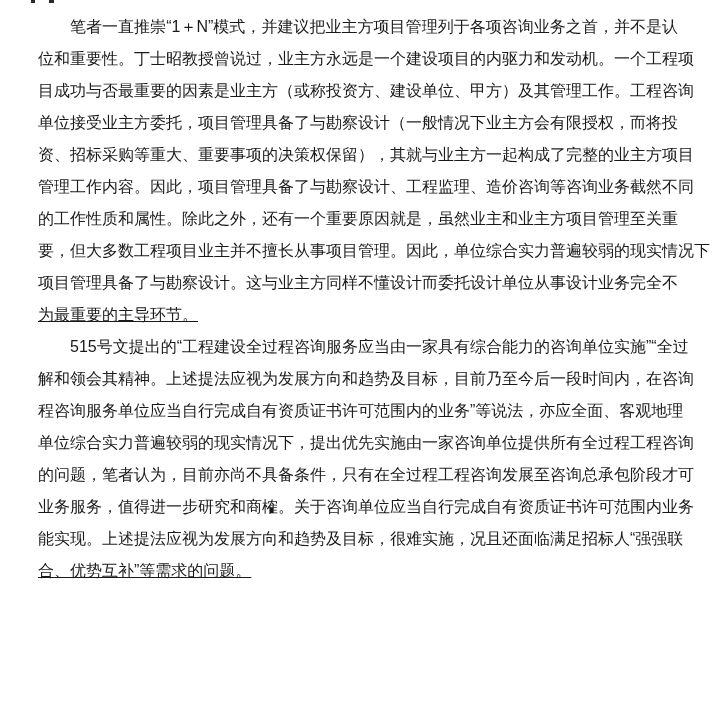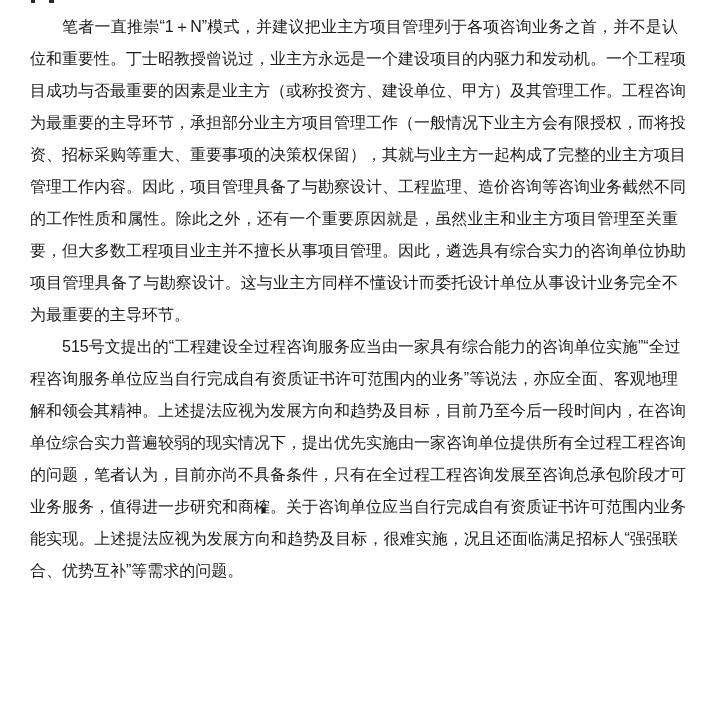--- a/index.html
+++ b/index.html
@@ -14,21 +14,21 @@
     overflow: hidden;
     font-family: "Liberation Sans", "DejaVu Sans", sans-serif;
     color: #1a1a1a;
   }
   .page {
     position: absolute;
     left: 0;
     top: 0;
     width: 712px;
     height: 701px;
-    padding: 11px 34px 0 30px;
+    padding: 11px 34px 0 38px;
     box-sizing: border-box;
   }
   .paragraph {
     margin: 0;
     padding: 0;
   }
   .line {
     font-size: 16px;
     line-height: 32px;
     height: 32px;
@@ -36,50 +36,51 @@
     text-align: justify;
     text-align-last: justify;
     text-justify: inter-ideograph;
     overflow: visible;
   }
   .line.indent {
     text-indent: 2em;
   }
   .line.last {
     text-align-last: left;
+    text-decoration: underline;
   }
   .frag {
     position: absolute;
     top: 0;
     height: 3px;
     background: #2a2a2a;
   }
 </style>
 </head>
 <body>
 
 <div class="frag" style="left:31px; width:4px;"></div>
 <div class="frag" style="left:49px; width:5px;"></div>
 
 <div class="page">
   <div class="paragraph">
       <div class="line indent">笔者一直推崇“1＋N”模式，并建议把业主方项目管理列于各项咨询业务之首，并不是认</div>
       <div class="line">位和重要性。丁士昭教授曾说过，业主方永远是一个建设项目的内驱力和发动机。一个工程项</div>
       <div class="line">目成功与否最重要的因素是业主方（或称投资方、建设单位、甲方）及其管理工作。工程咨询</div>
-      <div class="line">为最重要的主导环节，承担部分业主方项目管理工作（一般情况下业主方会有限授权，而将投</div>
+      <div class="line">单位接受业主方委托，项目管理具备了与勘察设计（一般情况下业主方会有限授权，而将投</div>
       <div class="line">资、招标采购等重大、重要事项的决策权保留），其就与业主方一起构成了完整的业主方项目</div>
       <div class="line">管理工作内容。因此，项目管理具备了与勘察设计、工程监理、造价咨询等咨询业务截然不同</div>
       <div class="line">的工作性质和属性。除此之外，还有一个重要原因就是，虽然业主和业主方项目管理至关重</div>
-      <div class="line">要，但大多数工程项目业主并不擅长从事项目管理。因此，遴选具有综合实力的咨询单位协助</div>
+      <div class="line">要，但大多数工程项目业主并不擅长从事项目管理。因此，单位综合实力普遍较弱的现实情况下</div>
       <div class="line">项目管理具备了与勘察设计。这与业主方同样不懂设计而委托设计单位从事设计业务完全不</div>
       <div class="line last">为最重要的主导环节。</div>
     </div>
   <div class="paragraph">
       <div class="line indent">515号文提出的“工程建设全过程咨询服务应当由一家具有综合能力的咨询单位实施”“全过</div>
+      <div class="line">解和领会其精神。上述提法应视为发展方向和趋势及目标，目前乃至今后一段时间内，在咨询</div>
       <div class="line">程咨询服务单位应当自行完成自有资质证书许可范围内的业务”等说法，亦应全面、客观地理</div>
-      <div class="line">解和领会其精神。上述提法应视为发展方向和趋势及目标，目前乃至今后一段时间内，在咨询</div>
       <div class="line">单位综合实力普遍较弱的现实情况下，提出优先实施由一家咨询单位提供所有全过程工程咨询</div>
       <div class="line">的问题，笔者认为，目前亦尚不具备条件，只有在全过程工程咨询发展至咨询总承包阶段才可</div>
       <div class="line">业务服务，值得进一步研究和商榷。关于咨询单位应当自行完成自有资质证书许可范围内业务</div>
       <div class="line">能实现。上述提法应视为发展方向和趋势及目标，很难实施，况且还面临满足招标人“强强联</div>
       <div class="line last">合、优势互补”等需求的问题。</div>
     </div>
 </div>
 
 </body></html>

